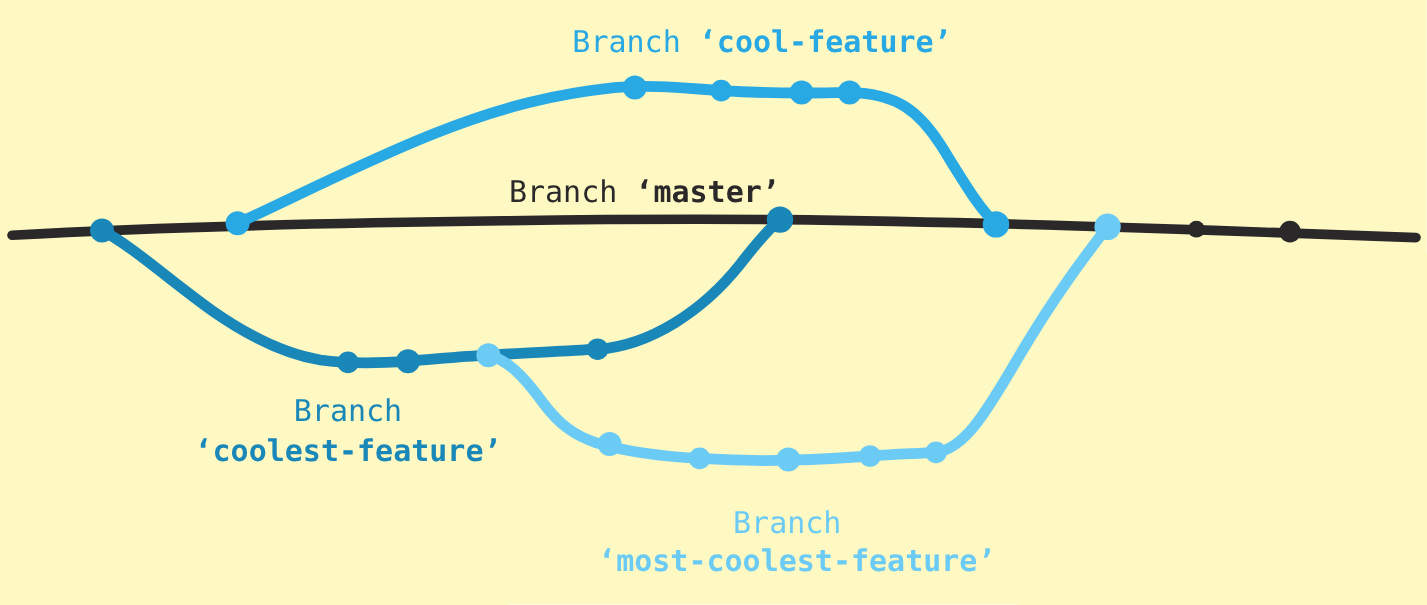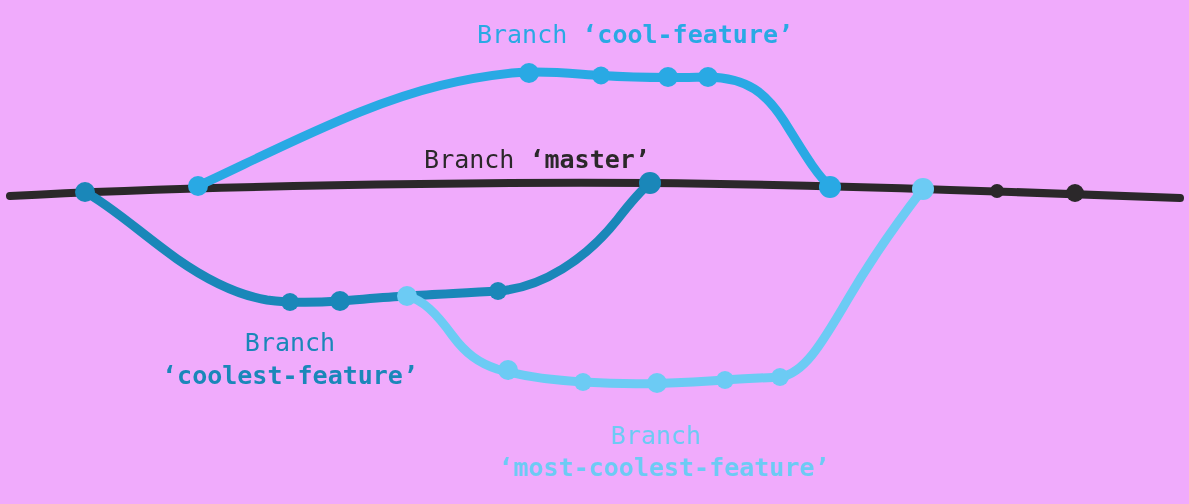--- a/index.html
+++ b/index.html
@@ -4,21 +4,21 @@
 <style>
   html, body {
     margin: 0;
     padding: 0;
     background: #ffffff;
   }
   .stage {
     position: relative;
     width: 1189px;
     height: 504px;
-    background: #f0abfc;
+    background: #fef9c3;
     overflow: hidden;
   }
   svg {
     display: block;
     width: 1189px;
     height: 504px;
   }
   .lbl {
     font-family: "DejaVu Sans Mono", "Liberation Mono", monospace;
     font-size: 25px;

